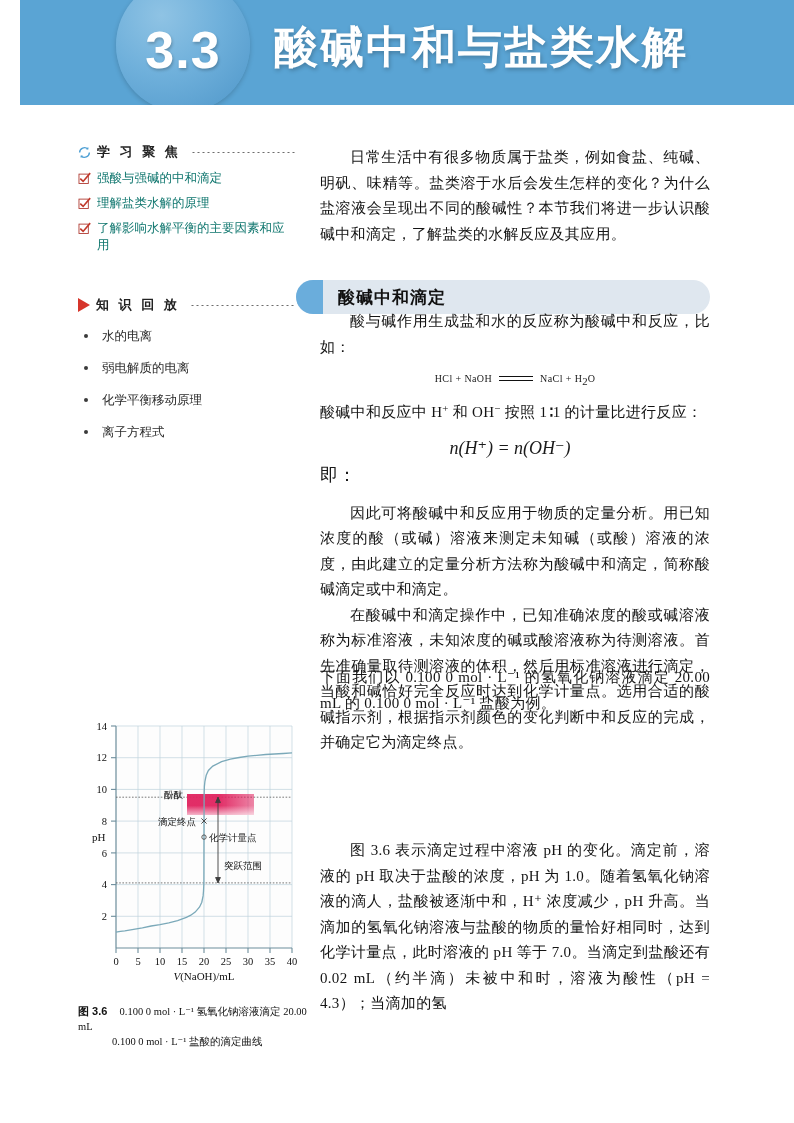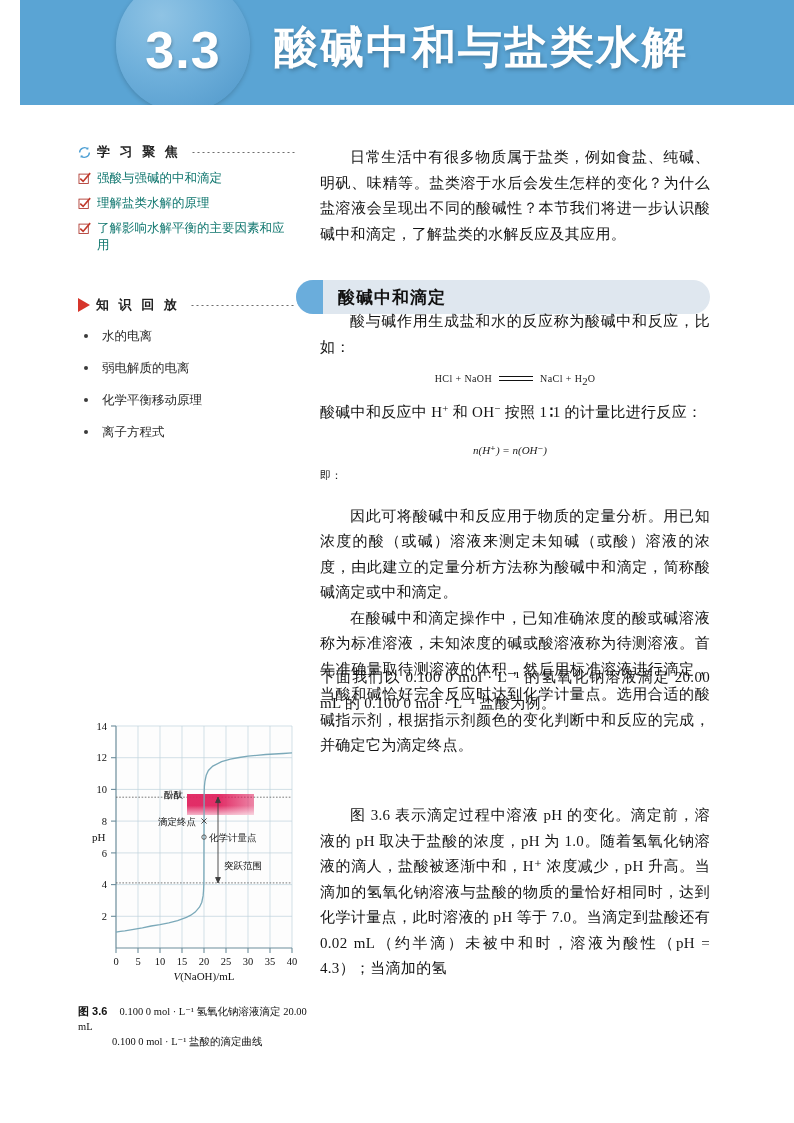--- a/index.html
+++ b/index.html
@@ -121,21 +121,21 @@
   .dbl-bond {
     display:inline-block; width:34px; height:7px; position:relative;
     vertical-align:middle; margin:0 7px;
   }
   .dbl-bond::before, .dbl-bond::after {
     content:""; position:absolute; left:0; width:34px; height:1.4px; background:#111;
   }
   .dbl-bond::before { top:1px; }
   .dbl-bond::after { top:5px; }
 
-  .eq-row { display:flex; margin:11px 0; font-size:11px;align-items:flex-end; }
+  .eq-row { display:flex; margin:4px 0; font-size:18px;align-items:flex-end; }
   .eq-row .lbl { width:42px; flex:none; }
   .eq-row .body { flex:1; text-align:center; padding-right:52px; }
 
   sub { font-size:.72em; vertical-align:-0.25em; }
   sup { font-size:.72em; vertical-align:0.42em; }
   .ital { font-style:italic; }
 
   
   #figure {
     position:absolute; left:78px; top:712px; width:230px;
@@ -248,21 +248,21 @@
 
   <div style="height:10px"></div>
 
   <p class="para">因此可将酸碱中和反应用于物质的定量分析。用已知浓度的酸（或碱）溶液来测定未知碱（或酸）溶液的浓度，由此建立的定量分析方法称为酸碱中和滴定，简称酸碱滴定或中和滴定。</p>
   <p class="para">在酸碱中和滴定操作中，已知准确浓度的酸或碱溶液称为标准溶液，未知浓度的碱或酸溶液称为待测溶液。首先准确量取待测溶液的体积，然后用标准溶液进行滴定，当酸和碱恰好完全反应时达到化学计量点。选用合适的酸碱指示剂，根据指示剂颜色的变化判断中和反应的完成，并确定它为滴定终点。</p>
 </div>
 
 <div style="position:absolute; left:320px; top:665px; width:390px;">
   <p class="para" style="text-indent:0; padding-left:0; margin-bottom:0;">下面我们以 0.100 0 mol · L⁻¹ 的氢氧化钠溶液滴定 20.00 mL 的 0.100 0 mol · L⁻¹ 盐酸为例。</p>
 </div>
-<div style="position:absolute; left:320px; top:803px; width:390px;">
+<div style="position:absolute; left:320px; top:838px; width:390px;">
   <p class="para">图 3.6 表示滴定过程中溶液 pH 的变化。滴定前，溶液的 pH 取决于盐酸的浓度，pH 为 1.0。随着氢氧化钠溶液的滴人，盐酸被逐渐中和，H⁺ 浓度减少，pH 升高。当滴加的氢氧化钠溶液与盐酸的物质的量恰好相同时，达到化学计量点，此时溶液的 pH 等于 7.0。当滴定到盐酸还有 0.02 mL（约半滴）未被中和时，溶液为酸性（pH = 4.3）；当滴加的氢</p>
 </div>
 
 <div id="figure">
   <div id="chart-wrap">
     <svg width="230" height="272" viewBox="0 0 230 272">
       <defs>
         <linearGradient id="phBand" x1="0" y1="0" x2="1" y2="0">
           <stop offset="0%" stop-color="#e0235f" stop-opacity="0.95"></stop>
           <stop offset="48%" stop-color="#e0235f" stop-opacity="0.95"></stop>

